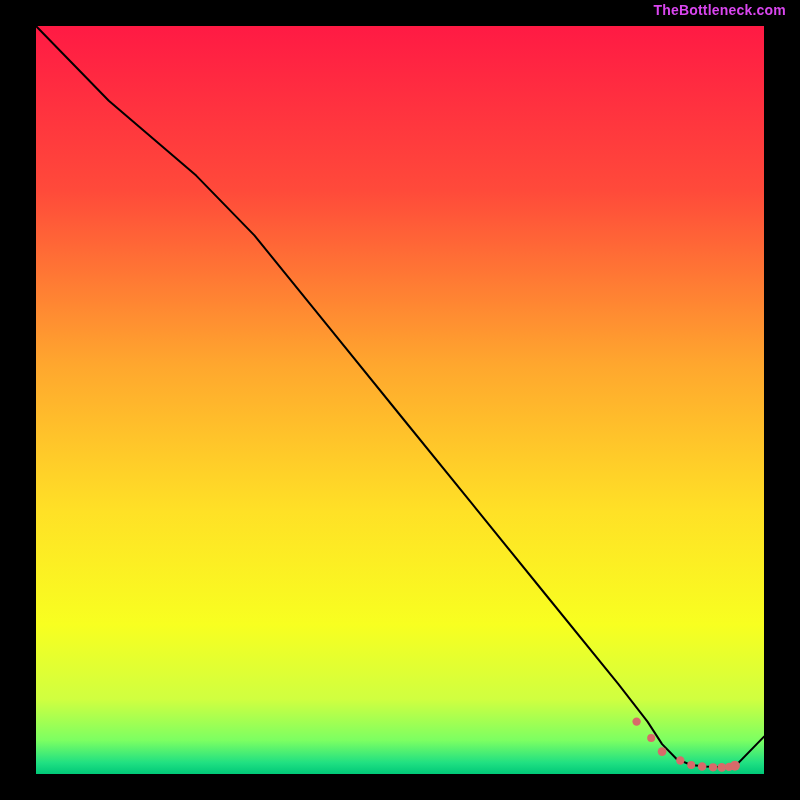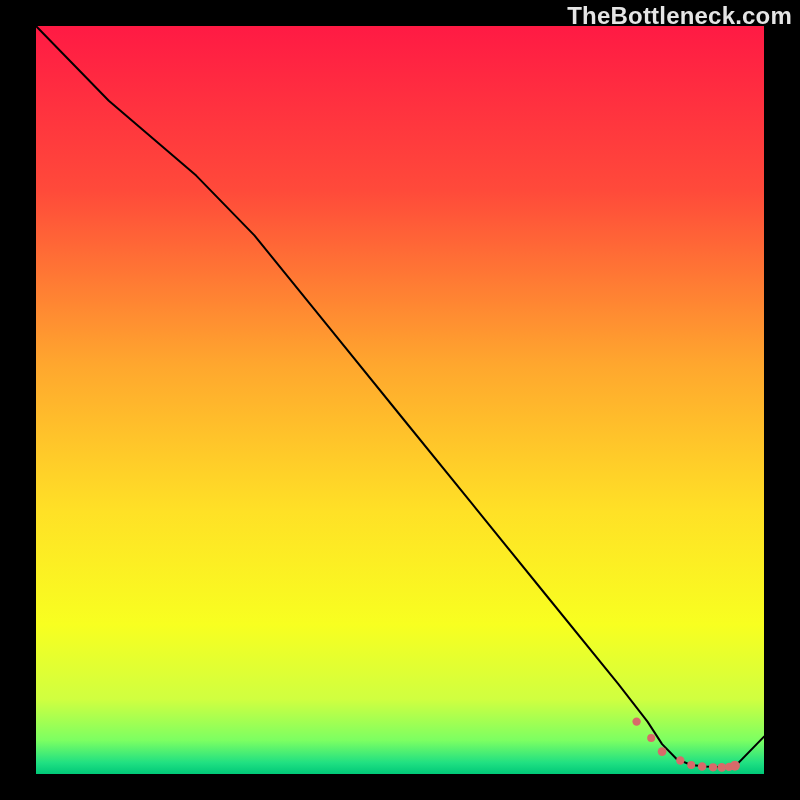--- a/index.html
+++ b/index.html
@@ -12,25 +12,25 @@
   }
   .frame {
     position: relative;
     width: 800px;
     height: 800px;
     background: #000;
   }
   .watermark {
     position: absolute;
     top: 2px;
-    right: 8px;
+    right: 14px;
     font-family: Arial, Helvetica, sans-serif;
-    font-size: 24px;
+    font-size: 14px;
     font-weight: 600;
-    color: #e5e5e5;
+    color: #d946ef;
     letter-spacing: 0.2px;
   }
   .plot {
     position: absolute;
     left: 36px;
     top: 26px;
     width: 728px;
     height: 748px;
   }
   svg { display: block; }

